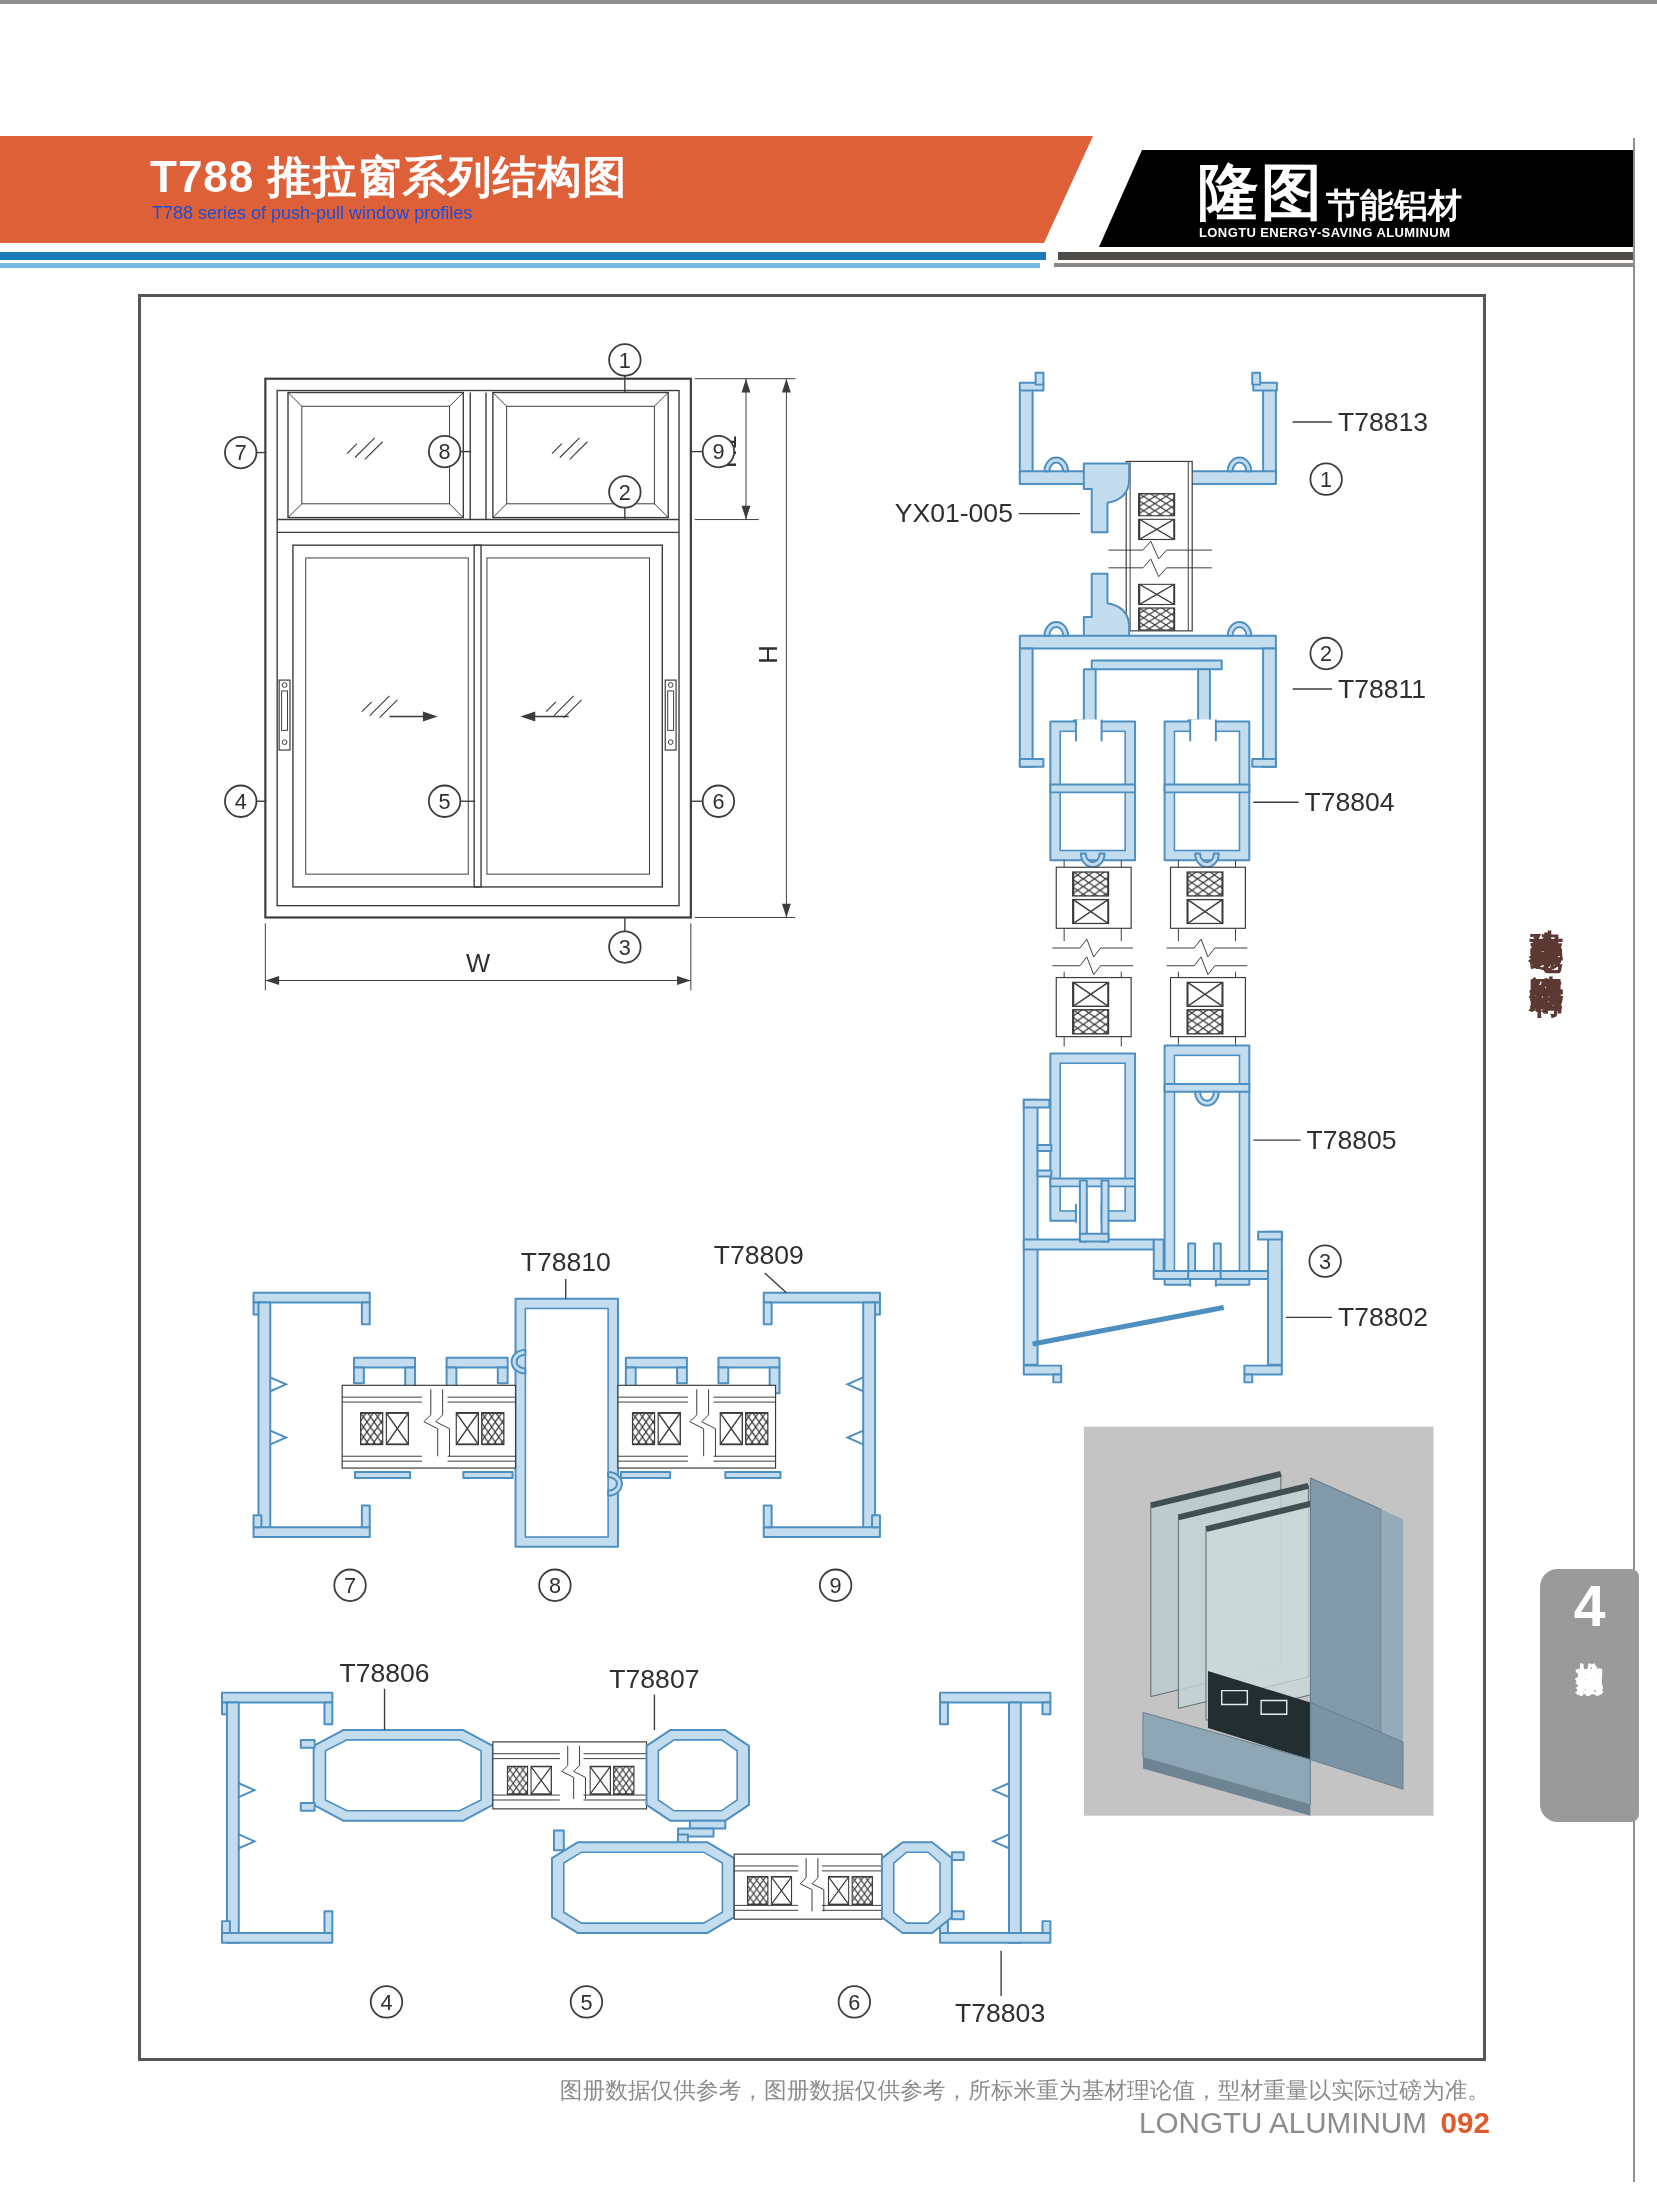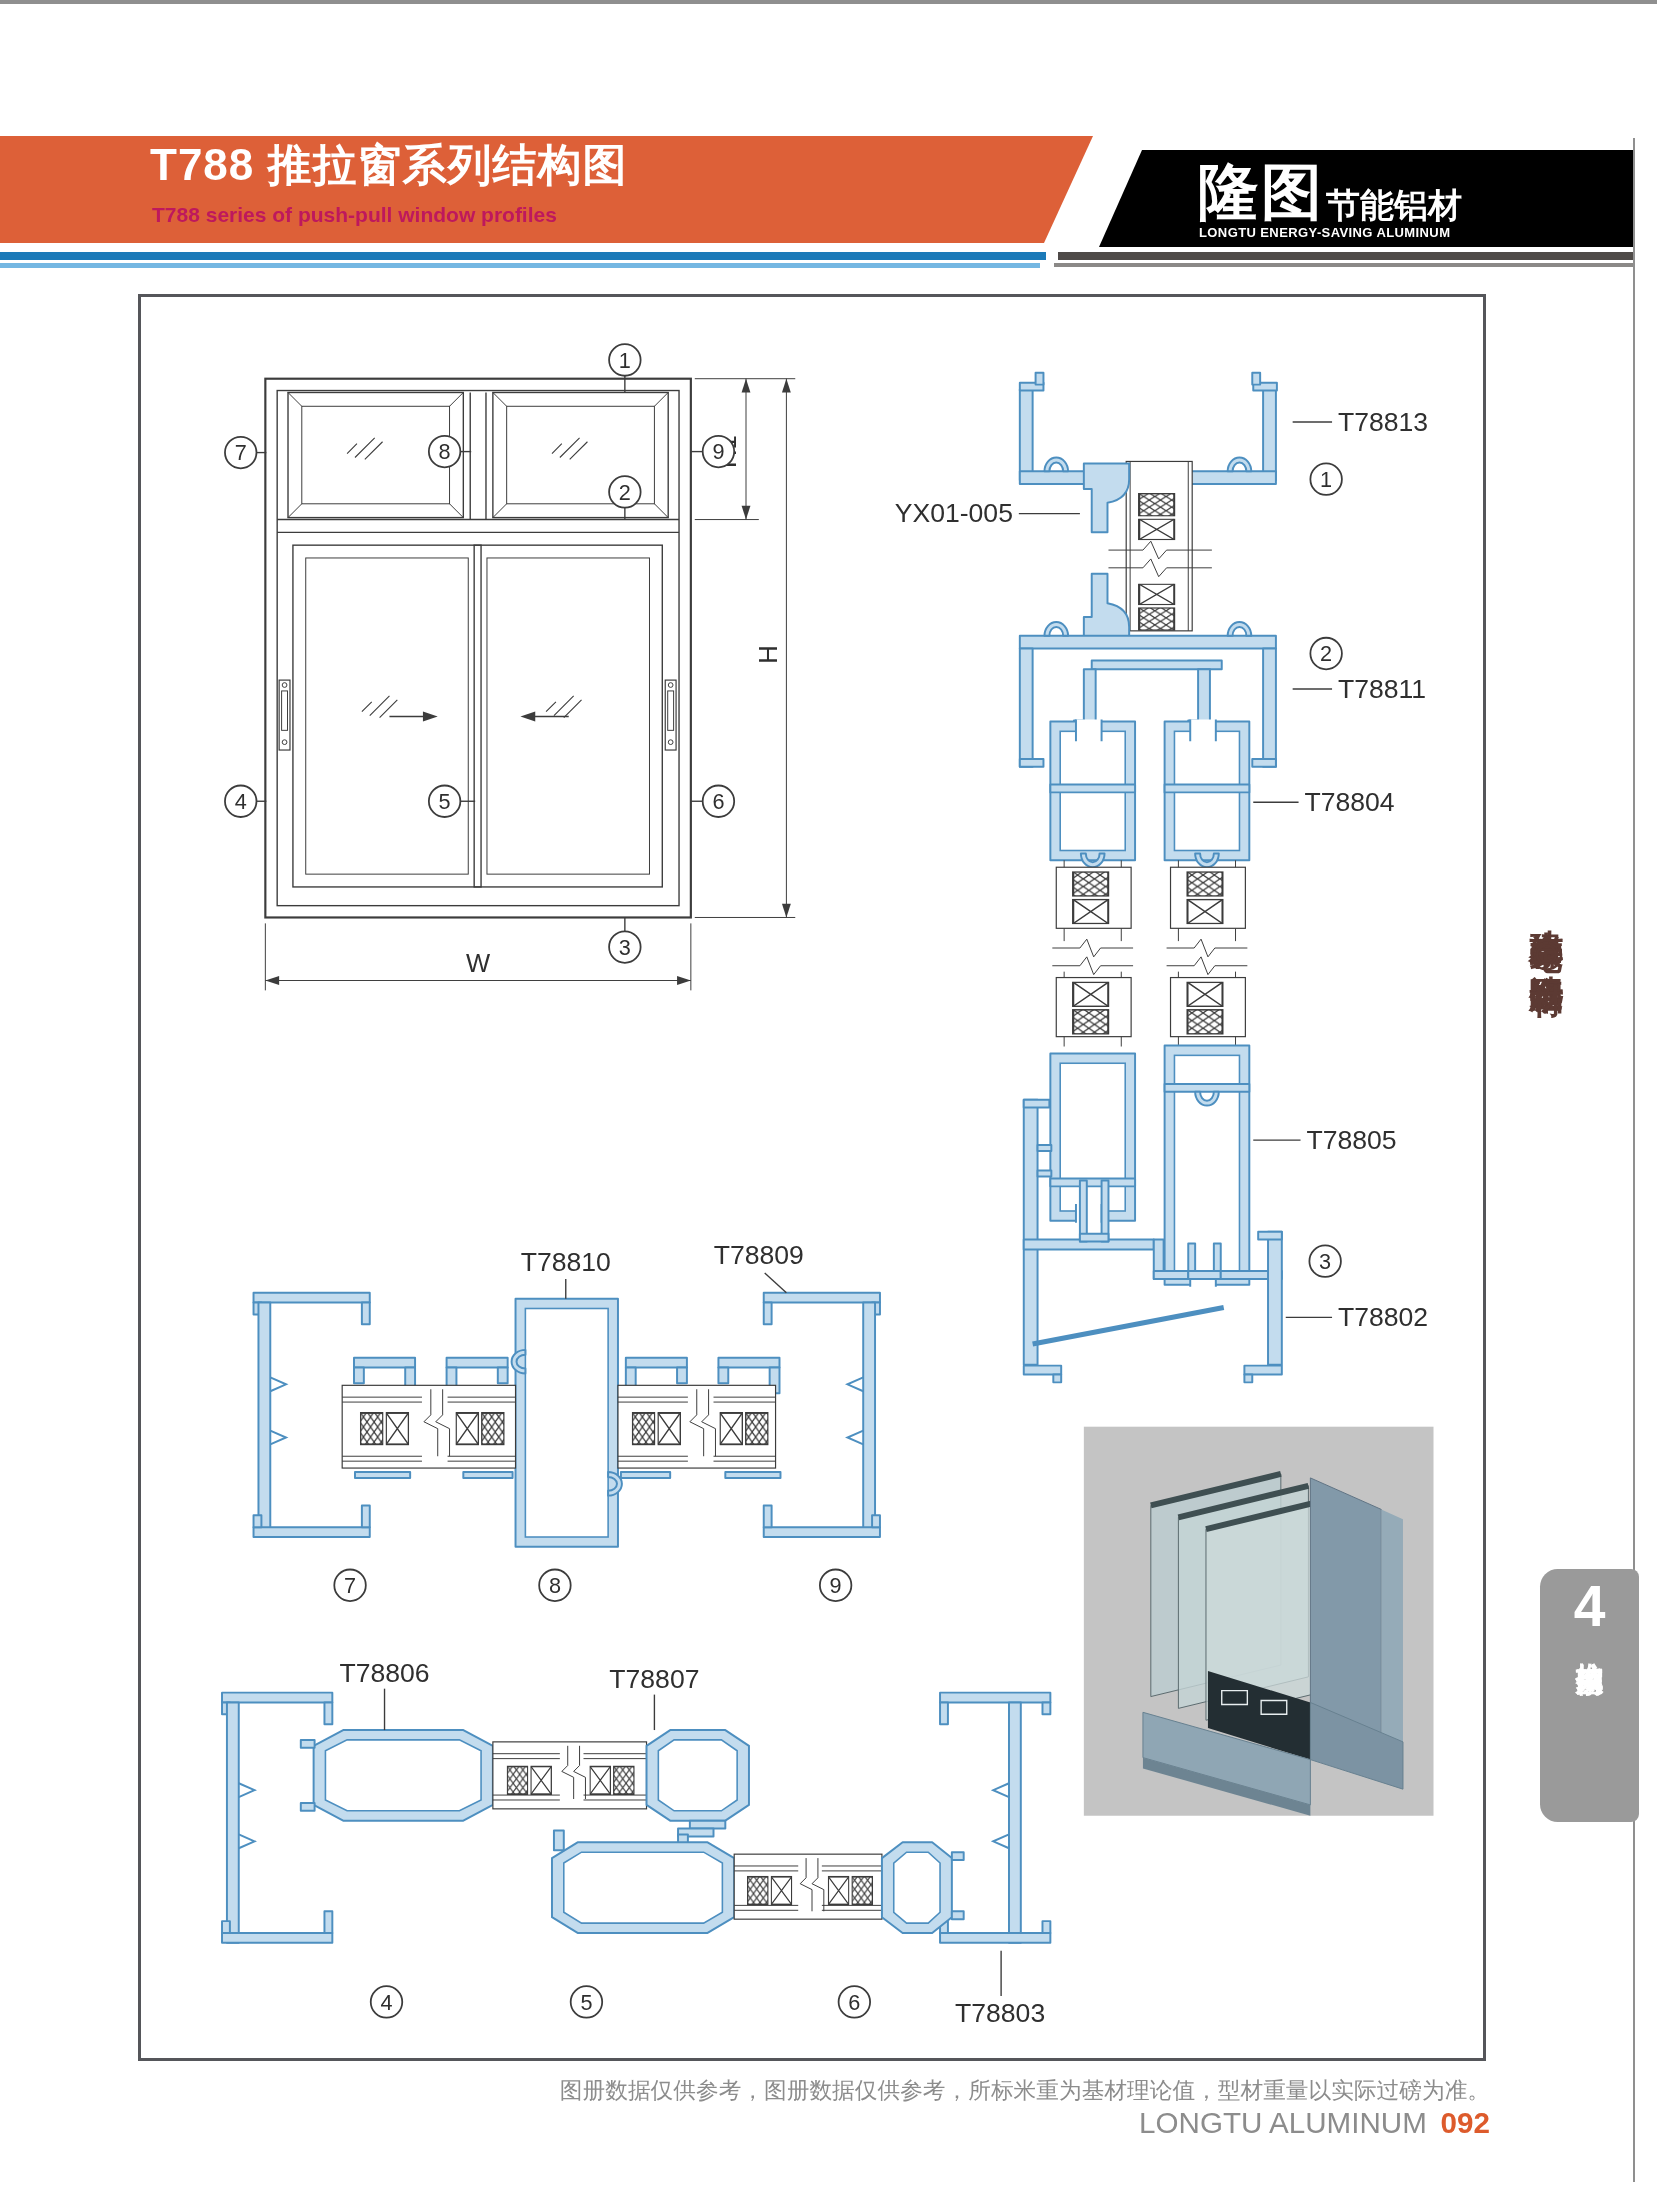--- a/index.html
+++ b/index.html
@@ -3,22 +3,22 @@
 <meta charset="utf-8">
 <style>
   html,body{margin:0;padding:0;background:#ffffff;}
   #page{position:relative;width:1658px;height:2211px;background:#fff;overflow:hidden;
         font-family:"Liberation Sans",sans-serif;}
   .abs{position:absolute;}
   
   #top-rule{left:0;top:0;width:1658px;height:3.9px;background:#8f8f8f;}
   #orange-band{left:0;top:136px;width:1093px;height:107px;background:#dd6038;
       clip-path:polygon(0 0,100% 0,calc(100% - 49px) 100%,0 100%);}
-  #hdr-title{left:150px;top:136px;font-size:44px;font-weight:bold;color:#fff;letter-spacing:1px;}
-  #hdr-sub{left:152px;top:203px;font-size:21px;font-weight:bold;color:#be185d;}
+  #hdr-title{left:150px;top:148px;font-size:44px;font-weight:bold;color:#fff;letter-spacing:1px;}
+  #hdr-sub{left:152px;top:203px;font-size:18px;font-weight:normal;color:#1d4ed8;}
   #blue-band{left:1099px;top:150px;width:534px;height:97px;background:#000000;
       clip-path:polygon(43px 0,100% 0,100% 100%,0 100%);}
   #brand-cn{left:99px;top:2px;font-size:61px;font-weight:bold;color:#fff;letter-spacing:2px;}
   #brand-tag{left:227px;top:33px;font-size:34px;font-weight:bold;color:#fff;}
   #brand-en{left:100px;top:75px;font-size:13px;font-weight:bold;color:#fff;letter-spacing:0.4px;white-space:nowrap;}
   .rule{position:absolute;}
   #rule-blue-dark{left:0;top:252px;width:1046px;height:7.9px;background:#1b7ab8;}
   #rule-blue-light{left:0;top:263px;width:1040px;height:4.9px;background:#74b7e2;}
   #rule-gray-dark{left:1058px;top:252px;width:575px;height:7.9px;background:#4e4a48;}
   #rule-gray-light{left:1054px;top:263px;width:579px;height:3.9px;background:#8b8987;}

